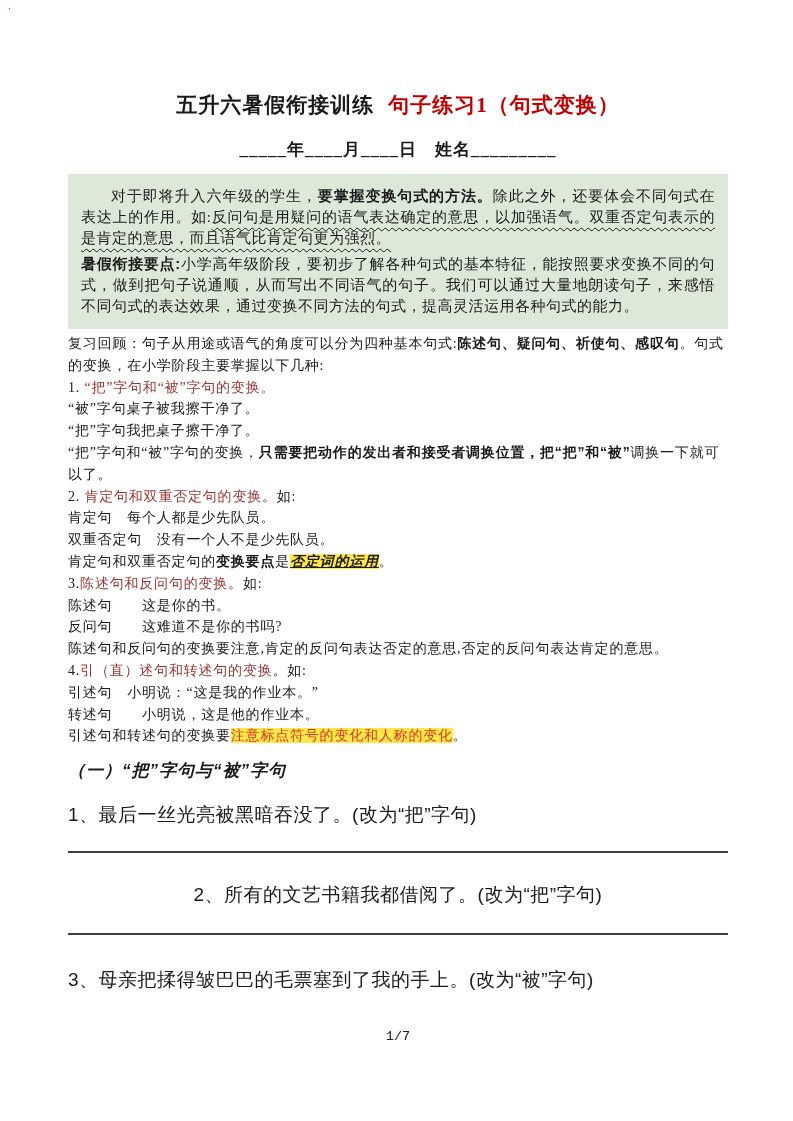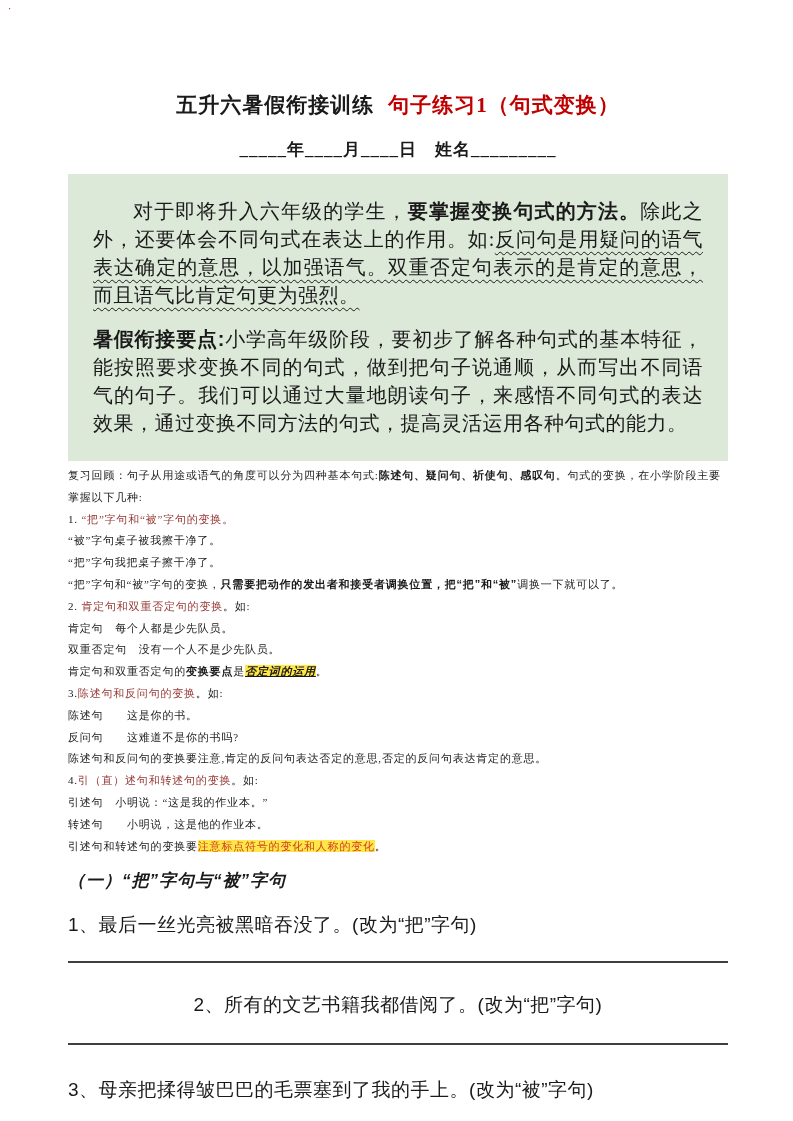--- a/index.html
+++ b/index.html
@@ -39,27 +39,27 @@
   .dateline{
     margin-top:18px;text-align:center;
     font-size:17px;font-weight:bold;letter-spacing:1px;
   }
   .intro-box{
     margin-top:13px;
     background:var(--intro-bg);
     padding:7px 9px 8px;
   }
   .intro-p{
-    margin:16px;font-size:20px;line-height:28px;
+    margin:4px;font-size:15px;line-height:21px;
     letter-spacing:0.5px;text-align:justify;
   }
   .intro-p.indent{text-indent:2em;}
   .review{margin-top:4px;}
   .review-line{
-    margin:0;font-size:11px;line-height:21.8px;
+    margin:0;font-size:14px;line-height:21.8px;
     letter-spacing:0.8px;
   }
   .run-bold{font-weight:bold;font-family:"Liberation Sans","DejaVu Sans",sans-serif;}
   .run-darkred{color:var(--dark-red);}
   .run-wavy{
     text-decoration:underline;
     text-decoration-style:wavy;
     text-decoration-thickness:1px;
     text-underline-offset:5px;
   }

